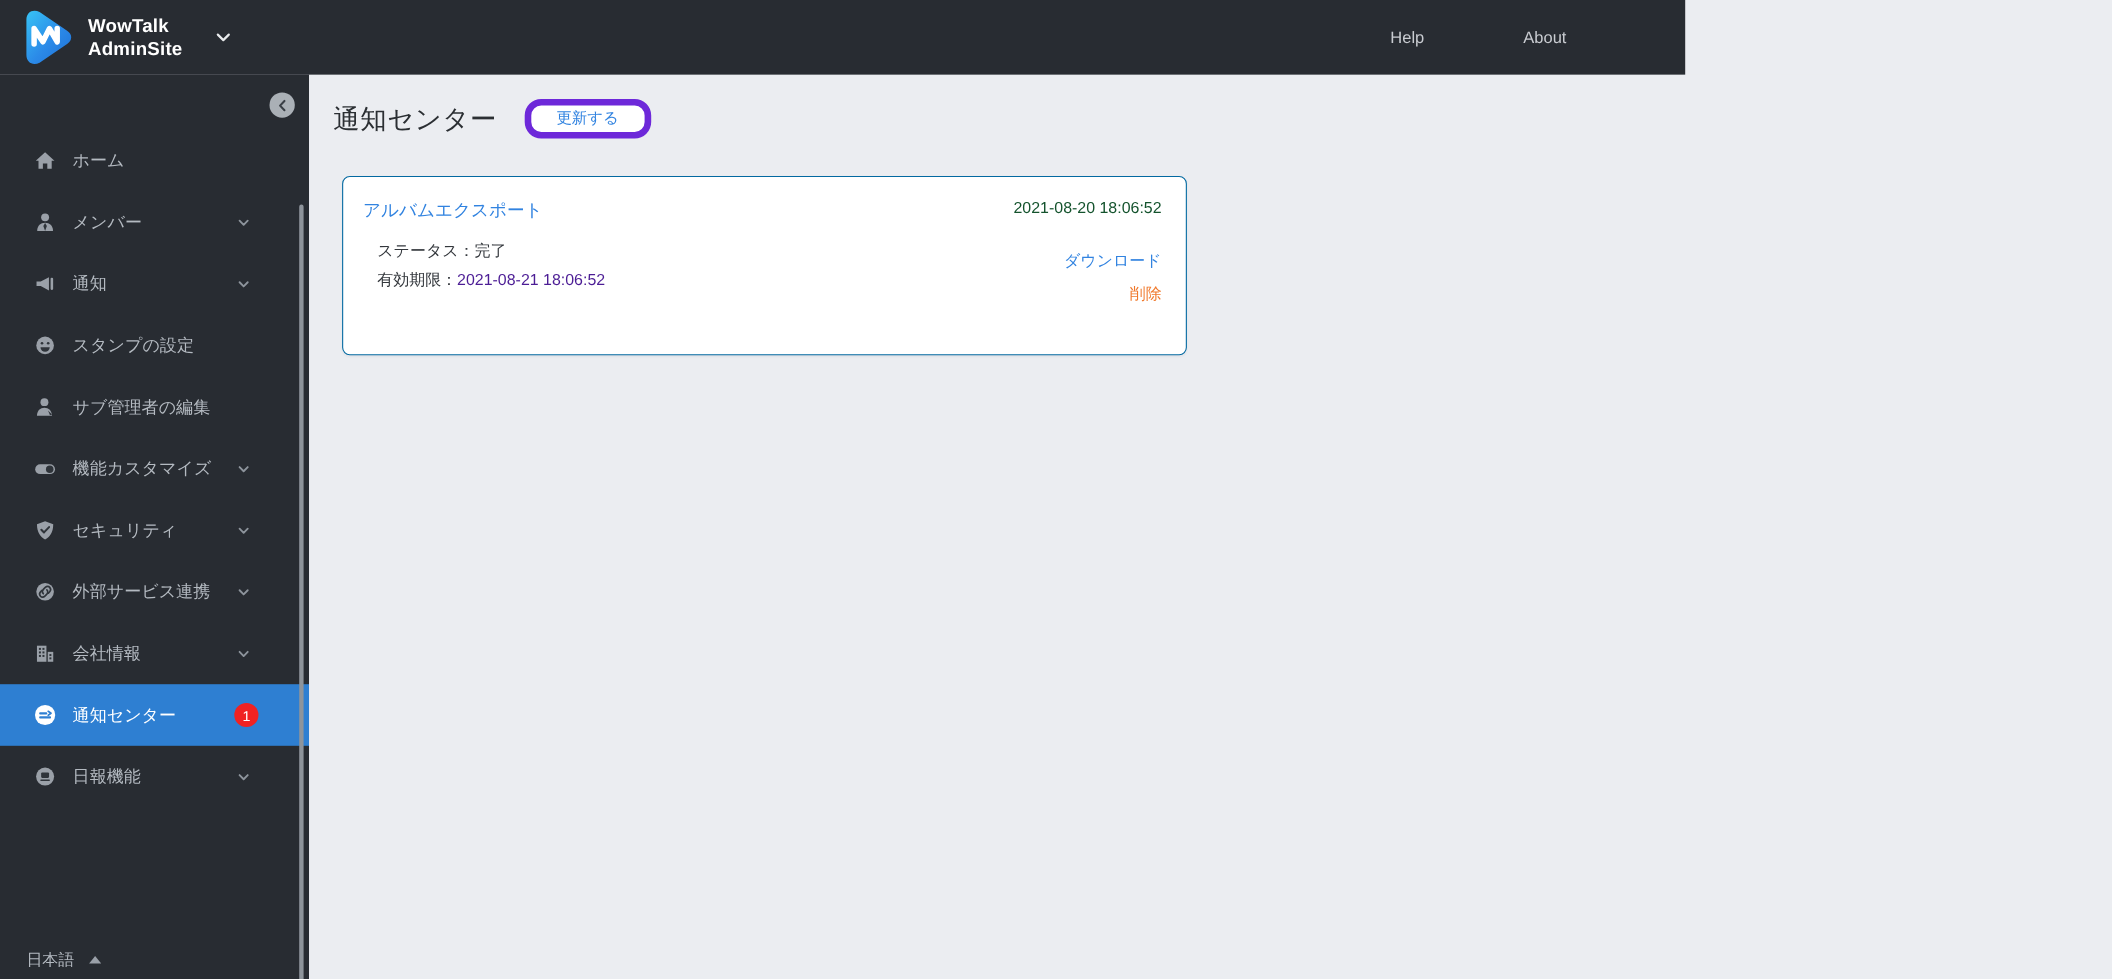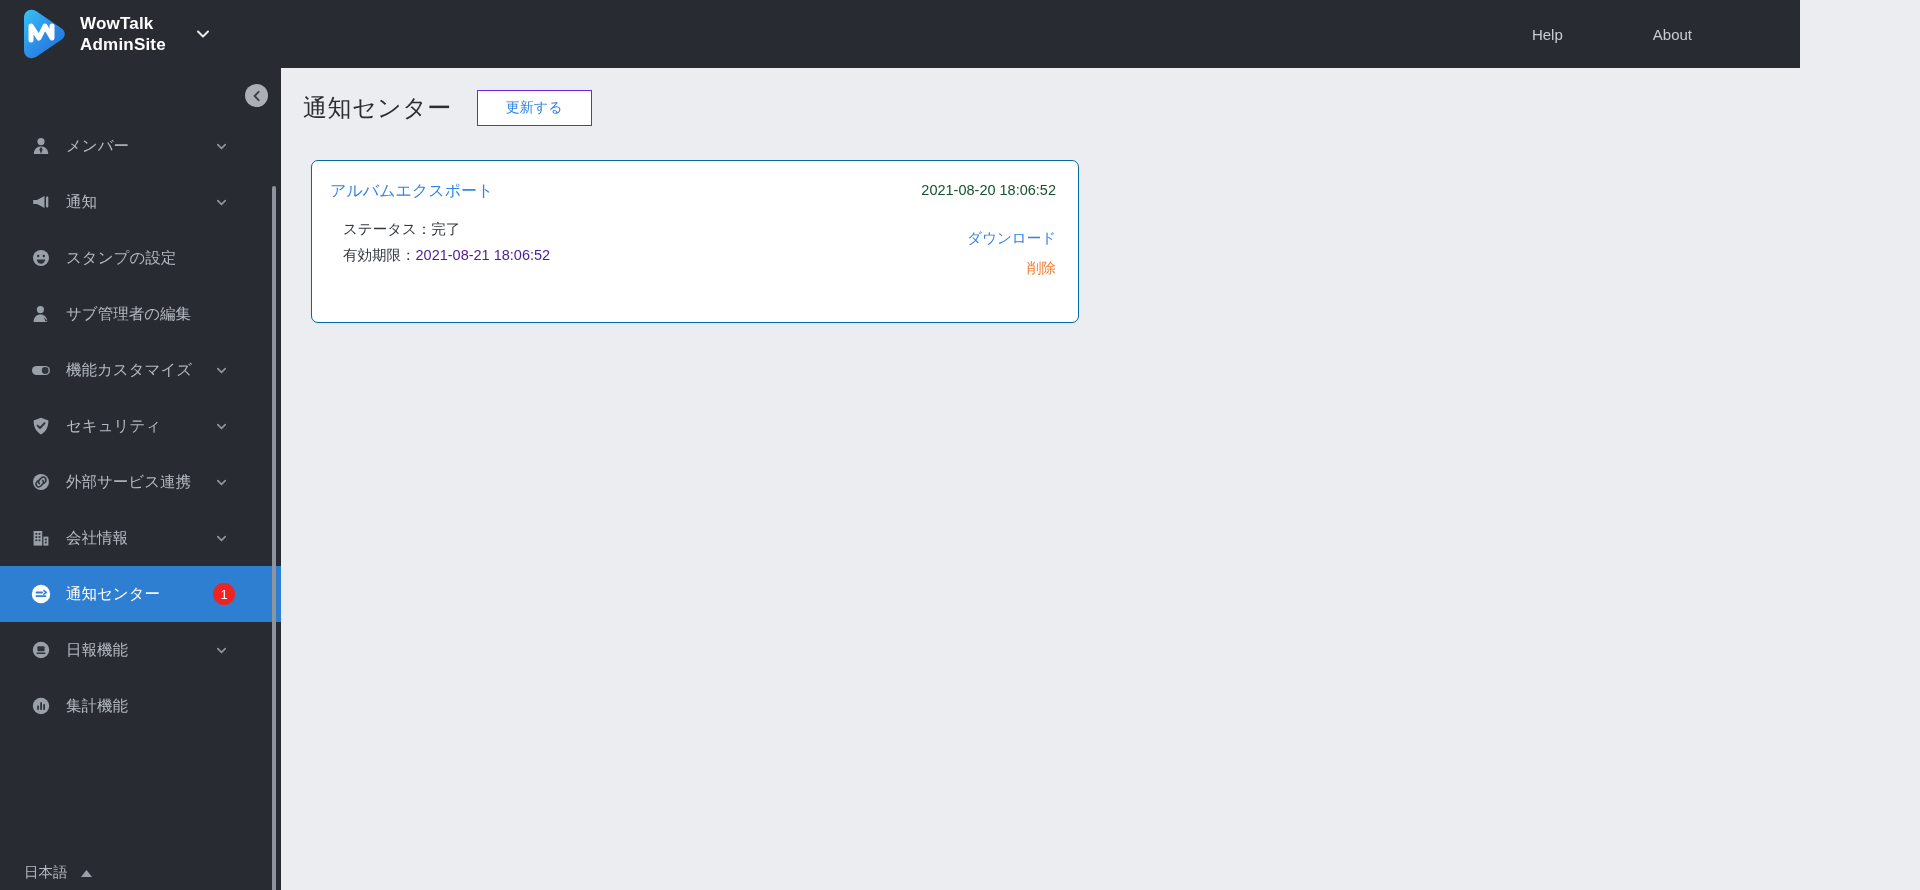--- a/index.html
+++ b/index.html
@@ -6,21 +6,21 @@
   html, body {
     width: 1920px; height: 890px;
     font-family: "Liberation Sans", "DejaVu Sans", sans-serif;
     background: #ebedf1;
     overflow: hidden;
   }
 
   
   .topbar {
     position: absolute; top: 0; left: 0;
-    width: 1800px; height: 68px;
+    width: 1532px; height: 68px;
     background: #282c32;
     display: flex; align-items: center;
   }
   .brand { display: flex; align-items: center; padding-left: 14px; }
   .logo-wrap { width: 56px; height: 56px; position: relative; }
   .brand-text {
     margin-left: 10px;
     color: #ffffff;
     font-size: 17px; font-weight: bold; line-height: 21px;
     letter-spacing: .2px;
@@ -122,22 +122,22 @@
     padding: 22px 0 0 22px;
   }
   .page-title {
     font-size: 24px; color: #2b2f33;
     font-weight: normal; letter-spacing: .5px;
   }
   .refresh-btn {
     margin-left: 25px;
     width: 115px; height: 36px;
     background: #ffffff;
-    border: 1px solid #6d28d9;
-    border-radius: 0;
+    border: 6px solid #6d28d9;
+    border-radius: 15px;
     color: #3183e0; font-size: 14px;
     cursor: pointer;
     display: flex; align-items: center; justify-content: center;
     font-family: "Liberation Sans", sans-serif;
   }
 
   .card-list { padding: 34px 0 0 30px; }
   .notif-card {
     position: relative;
     width: 768px; min-height: 163px;
@@ -211,20 +211,28 @@
 
   <div class="collapse-btn">
     <svg width="14" height="14" viewBox="0 0 14 14">
       <path d="M8.6 2.8 L4.6 7 L8.6 11.2" stroke="#3a3f46" stroke-width="1.9" fill="none" stroke-linecap="round" stroke-linejoin="round"></path>
     </svg>
   </div>
 
   <div class="sidebar-scroll">
     <div class="menu">
 
+      <div class="menu-item">
+        <span class="mi-icon">
+          <svg width="20" height="20" viewBox="0 0 20 20">
+            <path d="M10 2.5 L18.5 10.2 L16 10.2 L16 17.5 L12 17.5 L12 12.6 L8 12.6 L8 17.5 L4 17.5 L4 10.2 L1.5 10.2 Z" fill="#9aa0a8"></path>
+          </svg>
+        </span>
+        <span class="mi-label">ホーム</span>
+      </div>
 
       <div class="menu-item">
         <span class="mi-icon">
           <svg width="20" height="20" viewBox="0 0 20 20">
             <circle cx="10" cy="5.6" r="3.6" fill="#9aa0a8"></circle>
             <path d="M2.8 18 C2.8 13.2 6 10.6 10 10.6 C14 10.6 17.2 13.2 17.2 18 Z" fill="#9aa0a8"></path>
             <path d="M10 10.8 L11.6 13.4 L10 18 L8.4 13.4 Z" fill="#2f343a"></path>
           </svg>
         </span>
         <span class="mi-label">メンバー</span>
@@ -365,31 +373,20 @@
         </span>
         <span class="mi-label">日報機能</span>
         <span class="mi-caret">
           <svg width="13" height="13" viewBox="0 0 13 13">
             <path d="M2.8 4.6 L6.5 8.4 L10.2 4.6" stroke="#8d949c" stroke-width="1.7" fill="none" stroke-linecap="round" stroke-linejoin="round"></path>
           </svg>
         </span>
       </div>
 
 
-      <div class="menu-item">
-        <span class="mi-icon">
-          <svg width="20" height="20" viewBox="0 0 20 20">
-            <circle cx="10" cy="10" r="8.2" fill="#9aa0a8"></circle>
-            <rect x="6.2" y="9.6" width="1.8" height="4.2" fill="#2f343a"></rect>
-            <rect x="9.2" y="6.4" width="1.8" height="7.4" fill="#2f343a"></rect>
-            <rect x="12.2" y="8.2" width="1.8" height="5.6" fill="#2f343a"></rect>
-          </svg>
-        </span>
-        <span class="mi-label">集計機能</span>
-      </div>
 
     </div>
   </div>
 
   <div class="sidebar-scrollbar"></div>
 
   <div class="lang-select">
     <span>日本語</span>
     <span class="tri">
       <svg width="13" height="9" viewBox="0 0 13 9">

